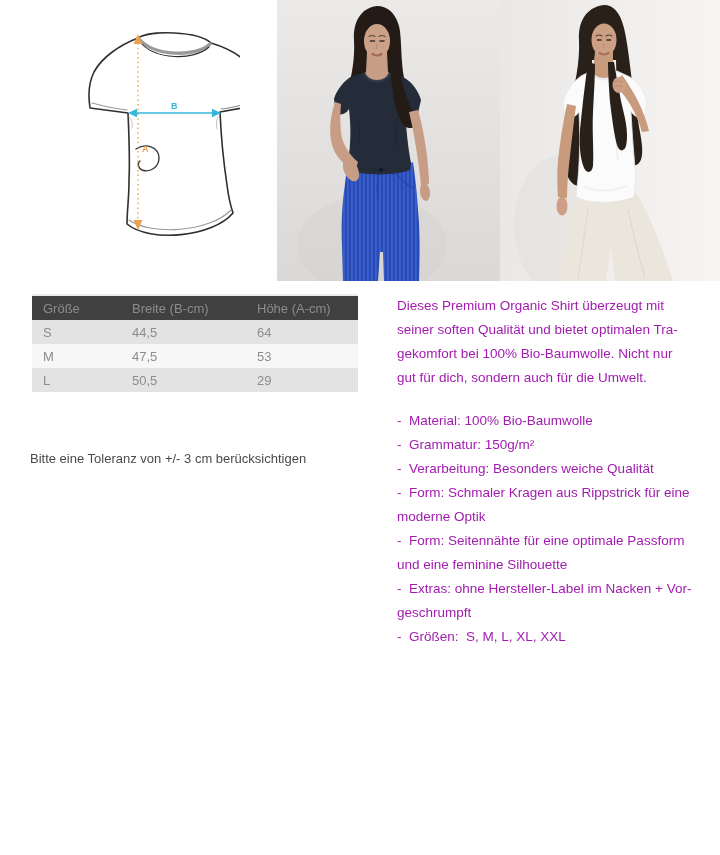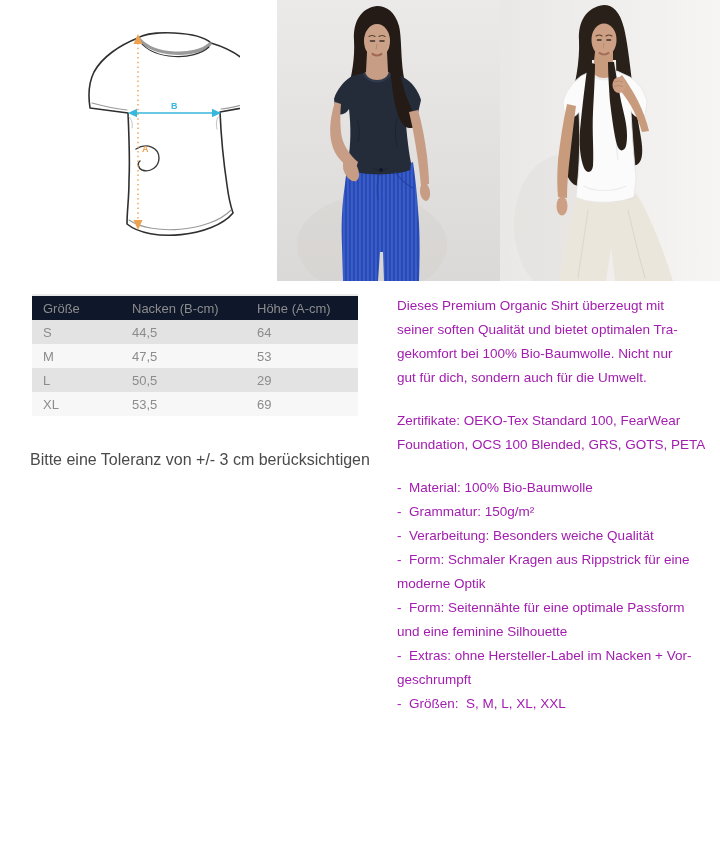--- a/index.html
+++ b/index.html
@@ -19,26 +19,26 @@
   table.size-table{
     width:326px;border-collapse:collapse;table-layout:fixed;
     font-size:13px;color:#8c8c8c;
   }
   table.size-table col.c1{width:89px;}
   table.size-table col.c2{width:125px;}
   table.size-table col.c3{width:112px;}
   table.size-table th,table.size-table td{
     text-align:left;font-weight:400;padding:0 0 0 11px;height:24px;vertical-align:middle;
   }
-  table.size-table thead tr{background:#0f172a;border-top:2px solid #ebebeb;}
+  table.size-table thead tr{background:#404040;border-top:2px solid #ebebeb;}
   table.size-table tbody tr:nth-child(odd){background:#e3e3e3;}
   table.size-table tbody tr:nth-child(even){background:#f7f7f7;}
   .tolerance{
     position:absolute;left:30px;top:451px;width:340px;
-    font-size:16px;color:#4a4a4a;
+    font-size:13px;color:#4a4a4a;
   }
   
   .desc{
     position:absolute;left:397px;top:294px;width:323px;
     font-size:13.5px;line-height:24px;color:#a21caf;
   }
   .desc p{margin:0 0 19px 0;white-space:pre-line;}
   .desc p:last-child{margin-bottom:0;}
 </style>
 </head>
@@ -206,58 +206,51 @@
 <div class="table-wrap">
   <table class="size-table">
     <colgroup>
         <col class="c1">
         <col class="c2">
         <col class="c3">
       </colgroup>
     <thead>
       <tr>
         <th>Größe</th>
-        <th>Nacken (B-cm)</th>
+        <th>Breite (B-cm)</th>
         <th>Höhe (A-cm)</th>
       </tr>
     </thead>
     <tbody>
       <tr>
         <td>S</td>
         <td>44,5</td>
         <td>64</td>
       </tr>
       <tr>
         <td>M</td>
         <td>47,5</td>
         <td>53</td>
       </tr>
       <tr>
         <td>L</td>
         <td>50,5</td>
         <td>29</td>
-      </tr>
-      <tr>
-        <td>XL</td>
-        <td>53,5</td>
-        <td>69</td>
       </tr>
     </tbody>
   </table>
 </div>
 
 <div class="tolerance">Bitte eine Toleranz von +/- 3 cm berücksichtigen</div>
 
 <div class="desc">
   <p>Dieses Premium Organic Shirt überzeugt mit
 seiner soften Qualität und bietet optimalen Tra-
 gekomfort bei 100% Bio-Baumwolle. Nicht nur
 gut für dich, sondern auch für die Umwelt.</p>
-  <p>Zertifikate: OEKO-Tex Standard 100, FearWear
-Foundation, OCS 100 Blended, GRS, GOTS, PETA</p>
   <p>-&nbsp; Material: 100% Bio-Baumwolle
 -&nbsp; Grammatur: 150g/m²
 -&nbsp; Verarbeitung: Besonders weiche Qualität
 -&nbsp; Form: Schmaler Kragen aus Rippstrick für eine
 moderne Optik
 -&nbsp; Form: Seitennähte für eine optimale Passform
 und eine feminine Silhouette
 -&nbsp; Extras: ohne Hersteller-Label im Nacken + Vor-
 geschrumpft
 -&nbsp; Größen:&nbsp; S, M, L, XL, XXL</p>

